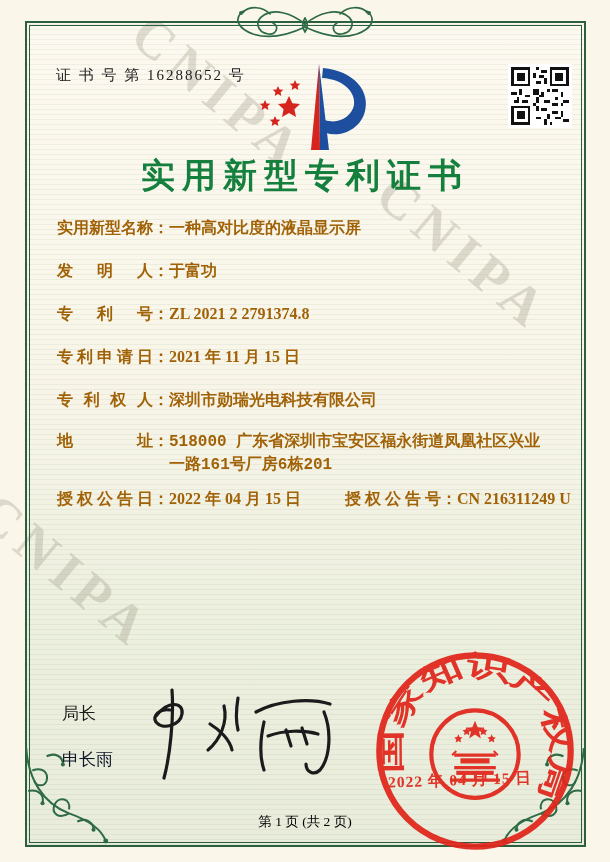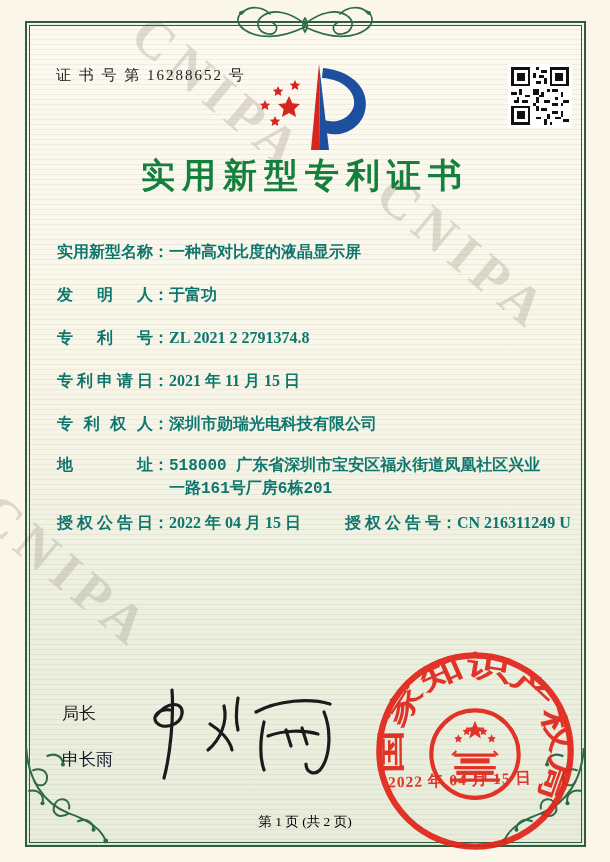--- a/index.html
+++ b/index.html
@@ -22,22 +22,22 @@
       pointer-events:none;}
   
   .cert-no{position:absolute;left:56px;top:66px;font-size:15px;letter-spacing:2px;
       color:#1c1c1c;text-align:center;}
   .logo{position:absolute;left:233px;top:58px;width:144px;height:98px;}
   .qr{position:absolute;left:508px;top:64px;width:58px;height:58px;background:#fff;
       padding:3px;}
   .title{position:absolute;left:0;right:0;top:153px;text-align:center;
       font-size:34px;font-weight:bold;letter-spacing:7px;color:#15803d;}
   
-  .content{position:absolute;left:57px;top:240px;width:500px;font-size:16px;
-      color:#0f766e;font-weight:600;}
+  .content{position:absolute;left:57px;top:216px;width:500px;font-size:16px;
+      color:#a16207;font-weight:600;}
   .frow{position:relative;margin-bottom:20px;line-height:23px;}
   .flabel{display:inline-block;width:96px;text-align:justify;text-align-last:justify;
       vertical-align:top;}
   .fcolon{display:inline-block;width:16px;vertical-align:top;}
   .fvalue{display:inline-block;vertical-align:top;max-width:386px;}
   .addr .fvalue{width:386px;}
   .pair2{position:absolute;left:288px;top:0;white-space:nowrap;}
   
   .bodytext{position:absolute;left:56px;top:506px;width:500px;font-size:15.5px;
       line-height:27px;color:#26262a;text-align:justify;}

